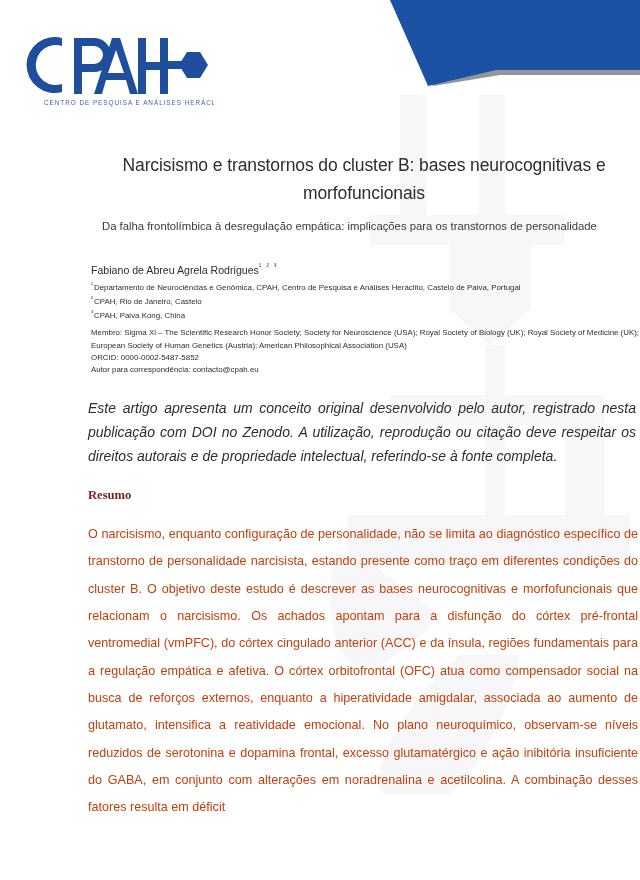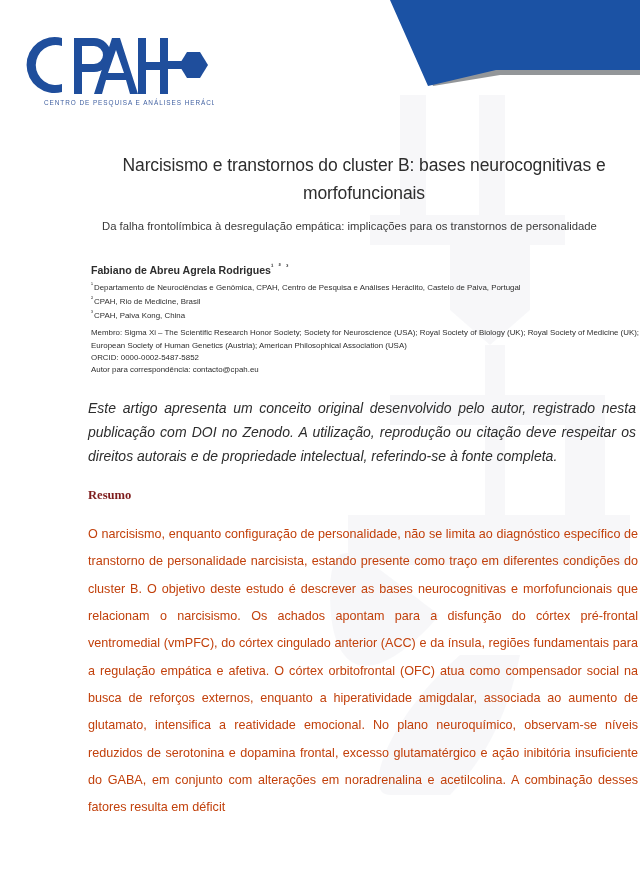--- a/index.html
+++ b/index.html
@@ -81,21 +81,20 @@
   
   .author-block {
     margin-top: 26px;
     padding-left: 3px;
   }
   .author-name {
     font-size: 10.6px;
     line-height: 1.42;
     color: #2d2d2d;
     margin: 0 0 2px 0;
-    font-weight: bold;
   }
   .author-name sup {
     font-size: 7.2px;
     letter-spacing: 1.6px;
   }
   .affil {
     font-size: 7.9px;
     line-height: 1.57;
     color: #2d2d2d;
     margin: 0;
@@ -184,21 +183,21 @@
 
 <div class="page">
 
   <h1 class="title">Narcisismo e transtornos do cluster B: bases neurocognitivas e morfofuncionais</h1>
   <p class="subtitle">Da falha frontolímbica à desregulação empática: implicações para os transtornos de personalidade</p>
 
   <div class="author-block">
     <p class="author-name"><span>Fabiano de Abreu Agrela Rodrigues</span><sup>¹ ² ³</sup></p>
 
     <p class="affil"><sup>¹</sup><span>Departamento de Neurociências e Genômica, CPAH, Centro de Pesquisa e Análises Heráclito, Castelo de Paiva, Portugal</span></p>
-    <p class="affil"><sup>²</sup><span>CPAH, Rio de Medicine, Brasil</span></p>
+    <p class="affil"><sup>²</sup><span>CPAH, Rio de Janeiro, Castelo</span></p>
     <p class="affil"><sup>³</sup><span>CPAH, Paiva Kong, China</span></p>
 
     <div class="meta-group">
       <p class="meta-line">Membro: Sigma Xi – The Scientific Research Honor Society; Society for Neuroscience (USA); Royal Society of Biology (UK); Royal Society of Medicine (UK); European Society of Human Genetics (Austria); American Philosophical Association (USA)</p>
       <p class="meta-line">ORCID: 0000-0002-5487-5852</p>
       <p class="meta-line">Autor para correspondência: contacto@cpah.eu</p>
     </div>
   </div>
 
   <p class="notice">Este artigo apresenta um conceito original desenvolvido pelo autor, registrado nesta publicação com DOI no Zenodo. A utilização, reprodução ou citação deve respeitar os direitos autorais e de propriedade intelectual, referindo-se à fonte completa.</p>

